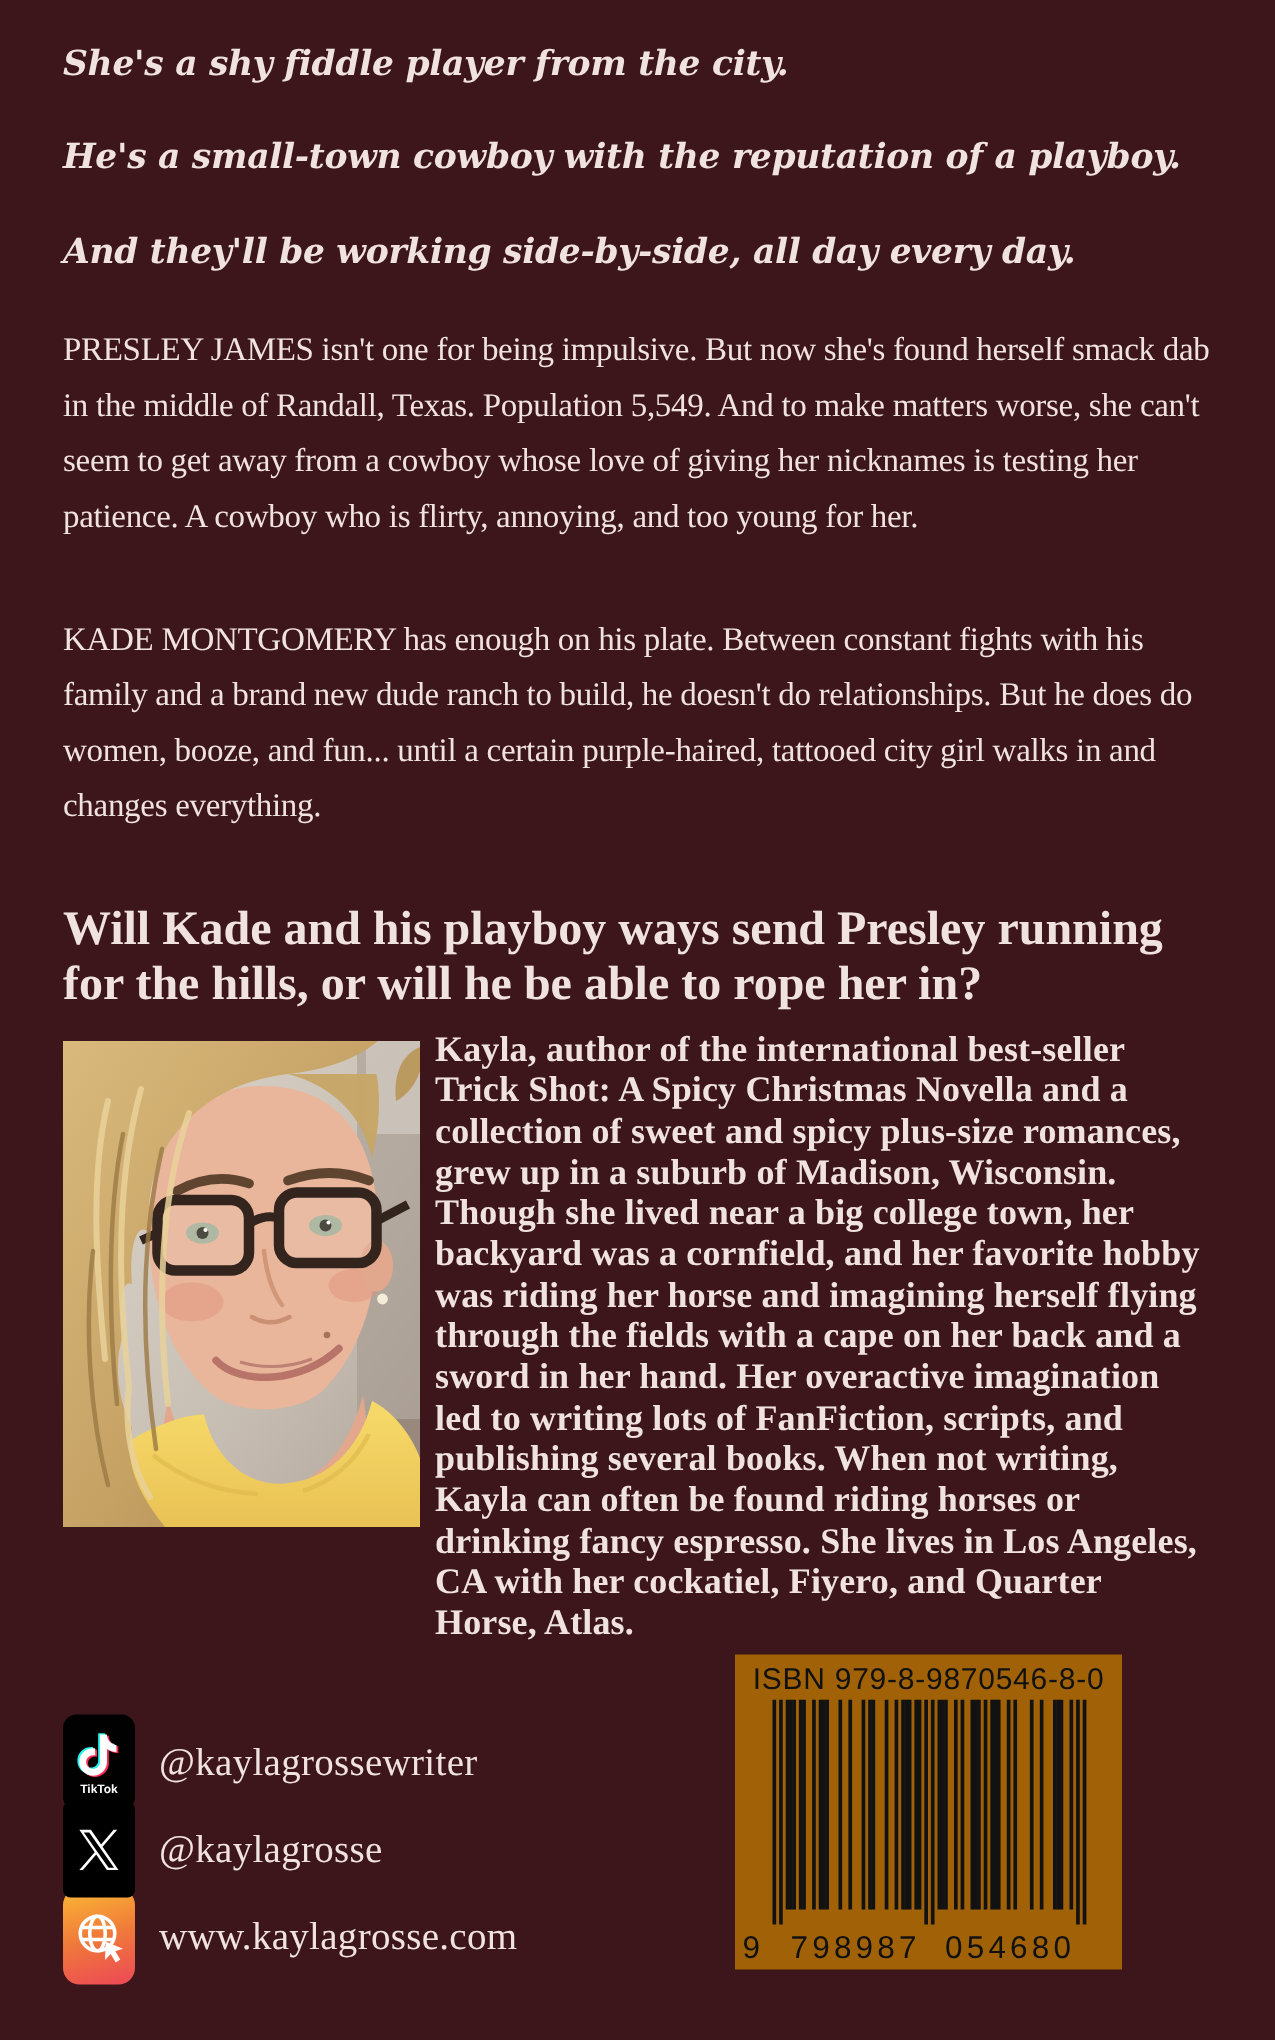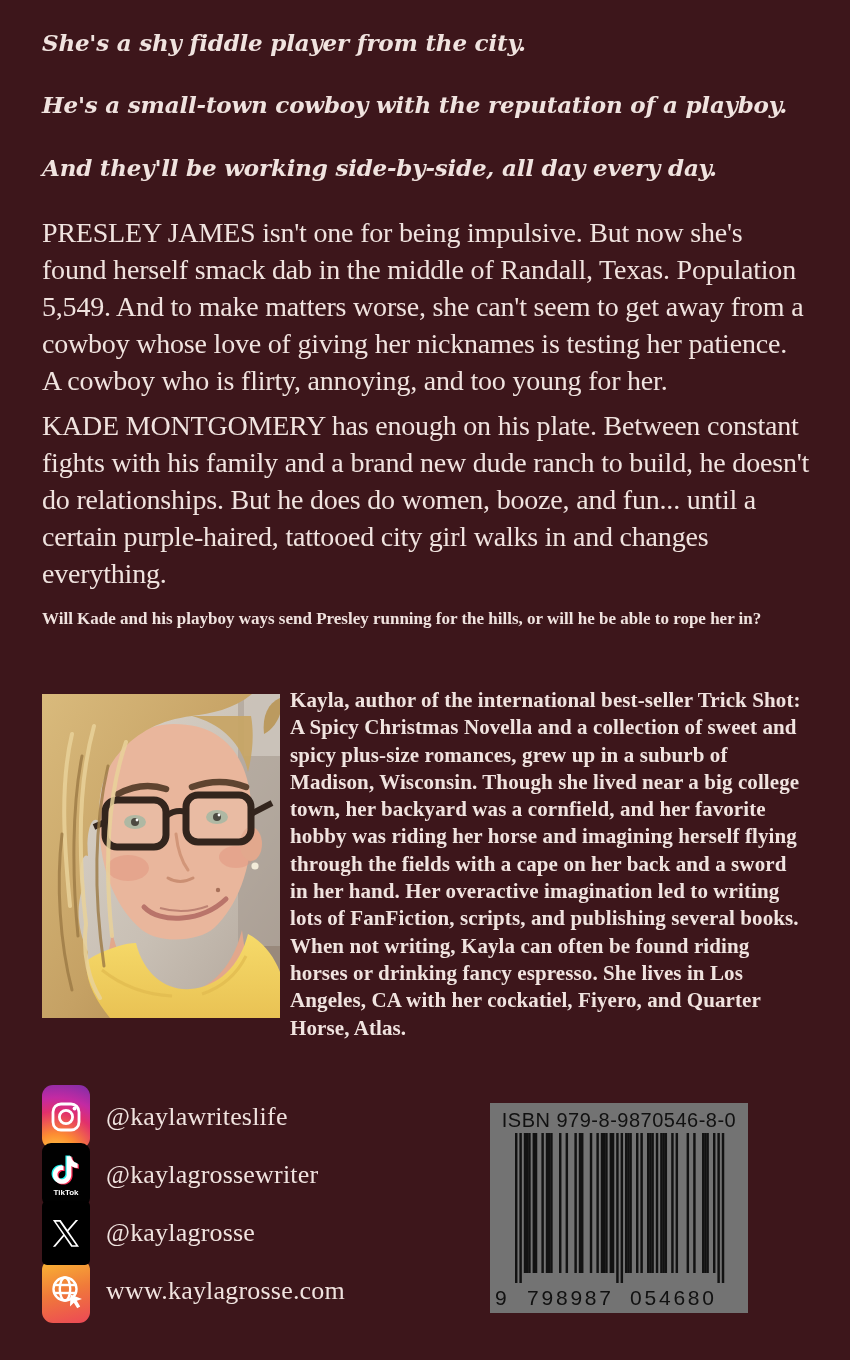--- a/index.html
+++ b/index.html
@@ -8,44 +8,44 @@
     background:#3d161b;overflow:hidden;
     font-family:"Liberation Serif",serif;color:#f0e3df;
   }
   .abs{position:absolute;}
   .tagline{
     left:42px;width:780px;font-family:"DejaVu Serif",serif;
     font-style:italic;font-weight:700;font-size:23px;line-height:28px;
     letter-spacing:-0.2px;white-space:nowrap;
   }
   .blurb{
-    left:42px;width:768px;margin:0;font-size:28px;line-height:37px;
+    left:42px;width:768px;margin:0;font-size:22px;line-height:37px;
     letter-spacing:-0.2px;font-weight:500;
   }
   .blurb-alt{
-    left:42px;width:768px;margin:0;font-size:17px;line-height:37px;
+    left:42px;width:768px;margin:0;font-size:32px;line-height:37px;
     font-weight:600;letter-spacing:0;
   }
   .photo-frame{left:42px;top:694px;width:238px;height:324px;overflow:hidden;background:#c9c1b7;}
   .photo-frame svg{display:block;width:100%;height:100%;}
   .bio{
-    left:290px;top:687px;width:518px;margin:0;font-size:21px;
+    left:290px;top:687px;width:518px;margin:0;font-size:24px;
     line-height:27.3px;font-weight:600;letter-spacing:0.1px;
   }
   .find-heading{left:43px;top:1048px;font-size:23px;font-weight:700;letter-spacing:0.3px;}
   .social-row{left:42px;height:50px;display:flex;align-items:center;gap:16px;}
   .social-icon{width:48px;height:64px;flex:0 0 48px;display:flex;align-items:center;justify-content:center;}
   .social-icon svg{display:block;width:100%;height:100%;}
   .ig{border-radius:11px;background:radial-gradient(circle at 28% 115%,#fdca45 8%,#fd8d32 30%,#e1306c 58%,#c32aa3 75%,#7b2ea8 100%);}
   .tk{border-radius:9px;background:#010101;}
   .xx{border-radius:5px;background:#000000;}
   .gl{border-radius:11px;background:linear-gradient(165deg,#f9b234 5%,#f07a3a 50%,#ec4856 100%);}
   .social-label{font-size:26px;font-weight:500;letter-spacing:0.2px;}
   .barcode-box{
-    left:490px;top:1103px;width:258px;height:210px;background:#737373;
+    left:490px;top:1103px;width:258px;height:210px;background:#a16207;
     display:flex;flex-direction:column;align-items:center;
   }
   .isbn-label{
     font-family:"Liberation Sans",sans-serif;color:#111;font-size:20px;
     line-height:26px;margin-top:4px;letter-spacing:0.5px;white-space:nowrap;
   }
   .barcode-box svg{display:block;width:258px;height:180px;}
   .bc-digits{font-family:"Liberation Sans",sans-serif;font-size:21px;fill:#111;}
 </style>
 </head>
@@ -135,30 +135,20 @@
         <path d="M40,62 C30,112 30,182 36,242"></path>
         <path d="M66,72 C52,132 52,202 62,272"></path>
         <path d="M20,140 C14,190 18,250 30,296"></path>
       </g>
     </svg>
   </div>
 
   <p class="abs bio">Kayla, author of the international best-seller Trick Shot: A Spicy Christmas Novella and a collection of sweet and spicy plus-size romances, grew up in a suburb of Madison, Wisconsin. Though she lived near a big college town, her backyard was a cornfield, and her favorite hobby was riding her horse and imagining herself flying through the fields with a cape on her back and a sword in her hand. Her overactive imagination led to writing lots of FanFiction, scripts, and publishing several books. When not writing, Kayla can often be found riding horses or drinking fancy espresso. She lives in Los Angeles, CA with her cockatiel, Fiyero, and Quarter Horse, Atlas.</p>
 
 
-  <div class="abs social-row" style="top:1092px">
-    <div class="social-icon ig">
-      <svg viewBox="0 0 48 48">
-        <rect x="11" y="11" width="26" height="26" rx="8" fill="none" stroke="#fff" stroke-width="2.8"></rect>
-        <circle cx="24" cy="24" r="6.6" fill="none" stroke="#fff" stroke-width="2.8"></circle>
-        <circle cx="32.6" cy="15.4" r="2" fill="#fff"></circle>
-      </svg>
-    </div>
-    <span class="social-label">@kaylawriteslife</span>
-  </div>
 
   <div class="abs social-row" style="top:1150px">
     <div class="social-icon tk">
       <svg viewBox="0 0 48 48">
         <g transform="translate(6,2) scale(1.05)">
           <path transform="translate(-1.2,-0.8)" fill="#25F4EE" d="M27.5 9.8c-2.5-.6-4.5-2.5-5.1-5-.1-.5-.2-1-.2-1.6h-4.4v17.4c0 2.4-2 4.3-4.4 4.3s-4.4-1.9-4.4-4.3 2-4.3 4.4-4.3c.4 0 .9.1 1.3.2v-4.5c-.4-.1-.9-.1-1.3-.1-4.9 0-8.8 3.9-8.8 8.7s3.9 8.7 8.8 8.7 8.8-3.9 8.8-8.7v-8.2c1.7 1.2 3.8 1.9 6 1.9V9.9c-.3 0-.5 0-.7-.1z"></path>
           <path transform="translate(1.2,0.8)" fill="#FE2C55" d="M27.5 9.8c-2.5-.6-4.5-2.5-5.1-5-.1-.5-.2-1-.2-1.6h-4.4v17.4c0 2.4-2 4.3-4.4 4.3s-4.4-1.9-4.4-4.3 2-4.3 4.4-4.3c.4 0 .9.1 1.3.2v-4.5c-.4-.1-.9-.1-1.3-.1-4.9 0-8.8 3.9-8.8 8.7s3.9 8.7 8.8 8.7 8.8-3.9 8.8-8.7v-8.2c1.7 1.2 3.8 1.9 6 1.9V9.9c-.3 0-.5 0-.7-.1z"></path>
           <path fill="#ffffff" d="M27.5 9.8c-2.5-.6-4.5-2.5-5.1-5-.1-.5-.2-1-.2-1.6h-4.4v17.4c0 2.4-2 4.3-4.4 4.3s-4.4-1.9-4.4-4.3 2-4.3 4.4-4.3c.4 0 .9.1 1.3.2v-4.5c-.4-.1-.9-.1-1.3-.1-4.9 0-8.8 3.9-8.8 8.7s3.9 8.7 8.8 8.7 8.8-3.9 8.8-8.7v-8.2c1.7 1.2 3.8 1.9 6 1.9V9.9c-.3 0-.5 0-.7-.1z"></path>
         </g>
         <text x="24" y="44" text-anchor="middle" font-family="Liberation Sans, sans-serif" font-size="8" font-weight="bold" fill="#ffffff">TikTok</text>

